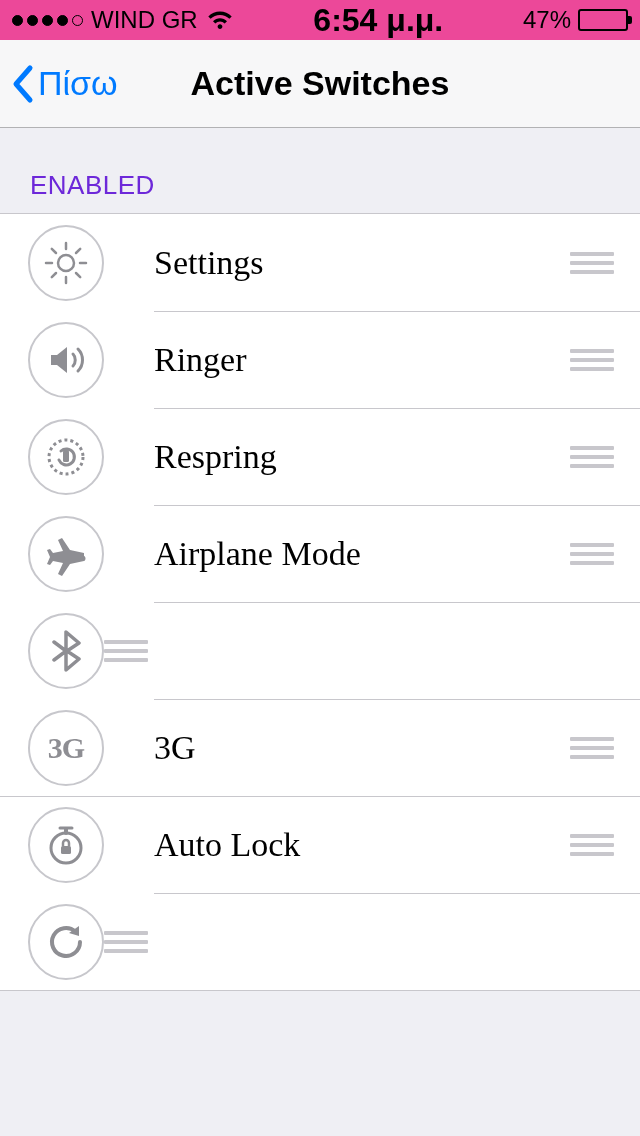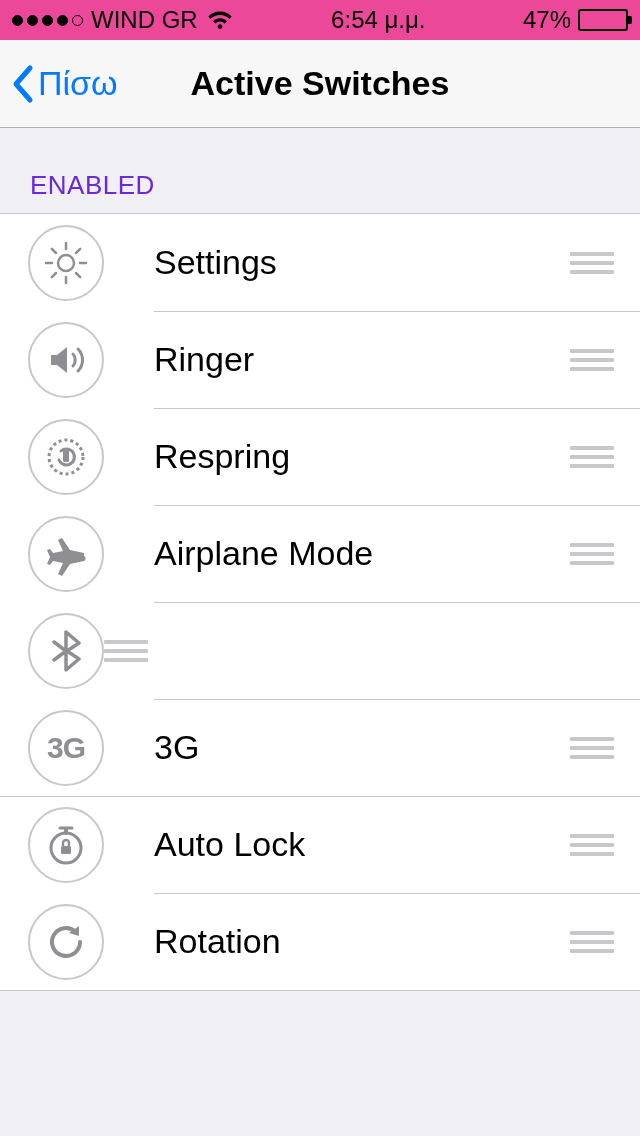--- a/index.html
+++ b/index.html
@@ -22,21 +22,21 @@
     font-size: 24px;
     font-weight: 600;
     background: #ec4899;
   }
   .status-left, .status-right { display: flex; align-items: center; gap: 8px; }
   .signal-dots { display: flex; gap: 4px; align-items: center; }
   .dot { width: 11px; height: 11px; border-radius: 50%; border: 1.5px solid #000; }
   .dot.filled { background: #000; }
   .carrier { font-size: 24px; font-weight: 400; }
   .wifi-status svg { display: block; }
-  .time { font-size: 24px; font-weight: 400; }
+  .time { font-size: 32px; font-weight: 700; }
   .battery-wrap { display: flex; align-items: center; gap: 7px; }
   .battery-pct { font-size: 24px; font-weight: 400; }
   .battery {
     width: 50px; height: 22px; border: 2px solid #000; border-radius: 3px;
     position: relative;
   }
   .battery::after {
     content: ""; position: absolute; right: -6px; top: 5px;
     width: 4px; height: 8px; background: #000; border-radius: 0 2px 2px 0;
   }
@@ -76,20 +76,21 @@
     background: #fff;
     border-top: 1px solid #c8c7cc;
     border-bottom: 1px solid #c8c7cc;
   }
   .row {
     display: flex;
     align-items: center;
     height: 97px;
     padding: 0 20px 0 28px;
     position: relative;
+    font-family: Liberation Serif, serif;
   }
   .row + .row::before {
     content: "";
     position: absolute;
     top: 0; left: 154px; right: 0;
     height: 1px;
     background: #c8c7cc;
   }
   .row.topline::after {
     content:"";
@@ -291,21 +292,20 @@
       </span>
   </div>
 
   <div class="row">
     <span class="icon-circle">
       <svg width="44" height="44" viewBox="0 0 44 44">
         <path d="M36 22a14 14 0 1 1-4.5-10.3" fill="none" stroke="#8e8e93" stroke-width="4" stroke-linecap="round"></path>
         <polygon points="35,6 35,16 25,13" fill="#8e8e93"></polygon>
       </svg>
     </span>
-    <span class="row-label">Rotation</span>
     <span class="drag-handle">
         <span class="bar"></span>
         <span class="bar"></span>
         <span class="bar"></span>
       </span>
   </div>
 
 </div>
 
 </body></html>

